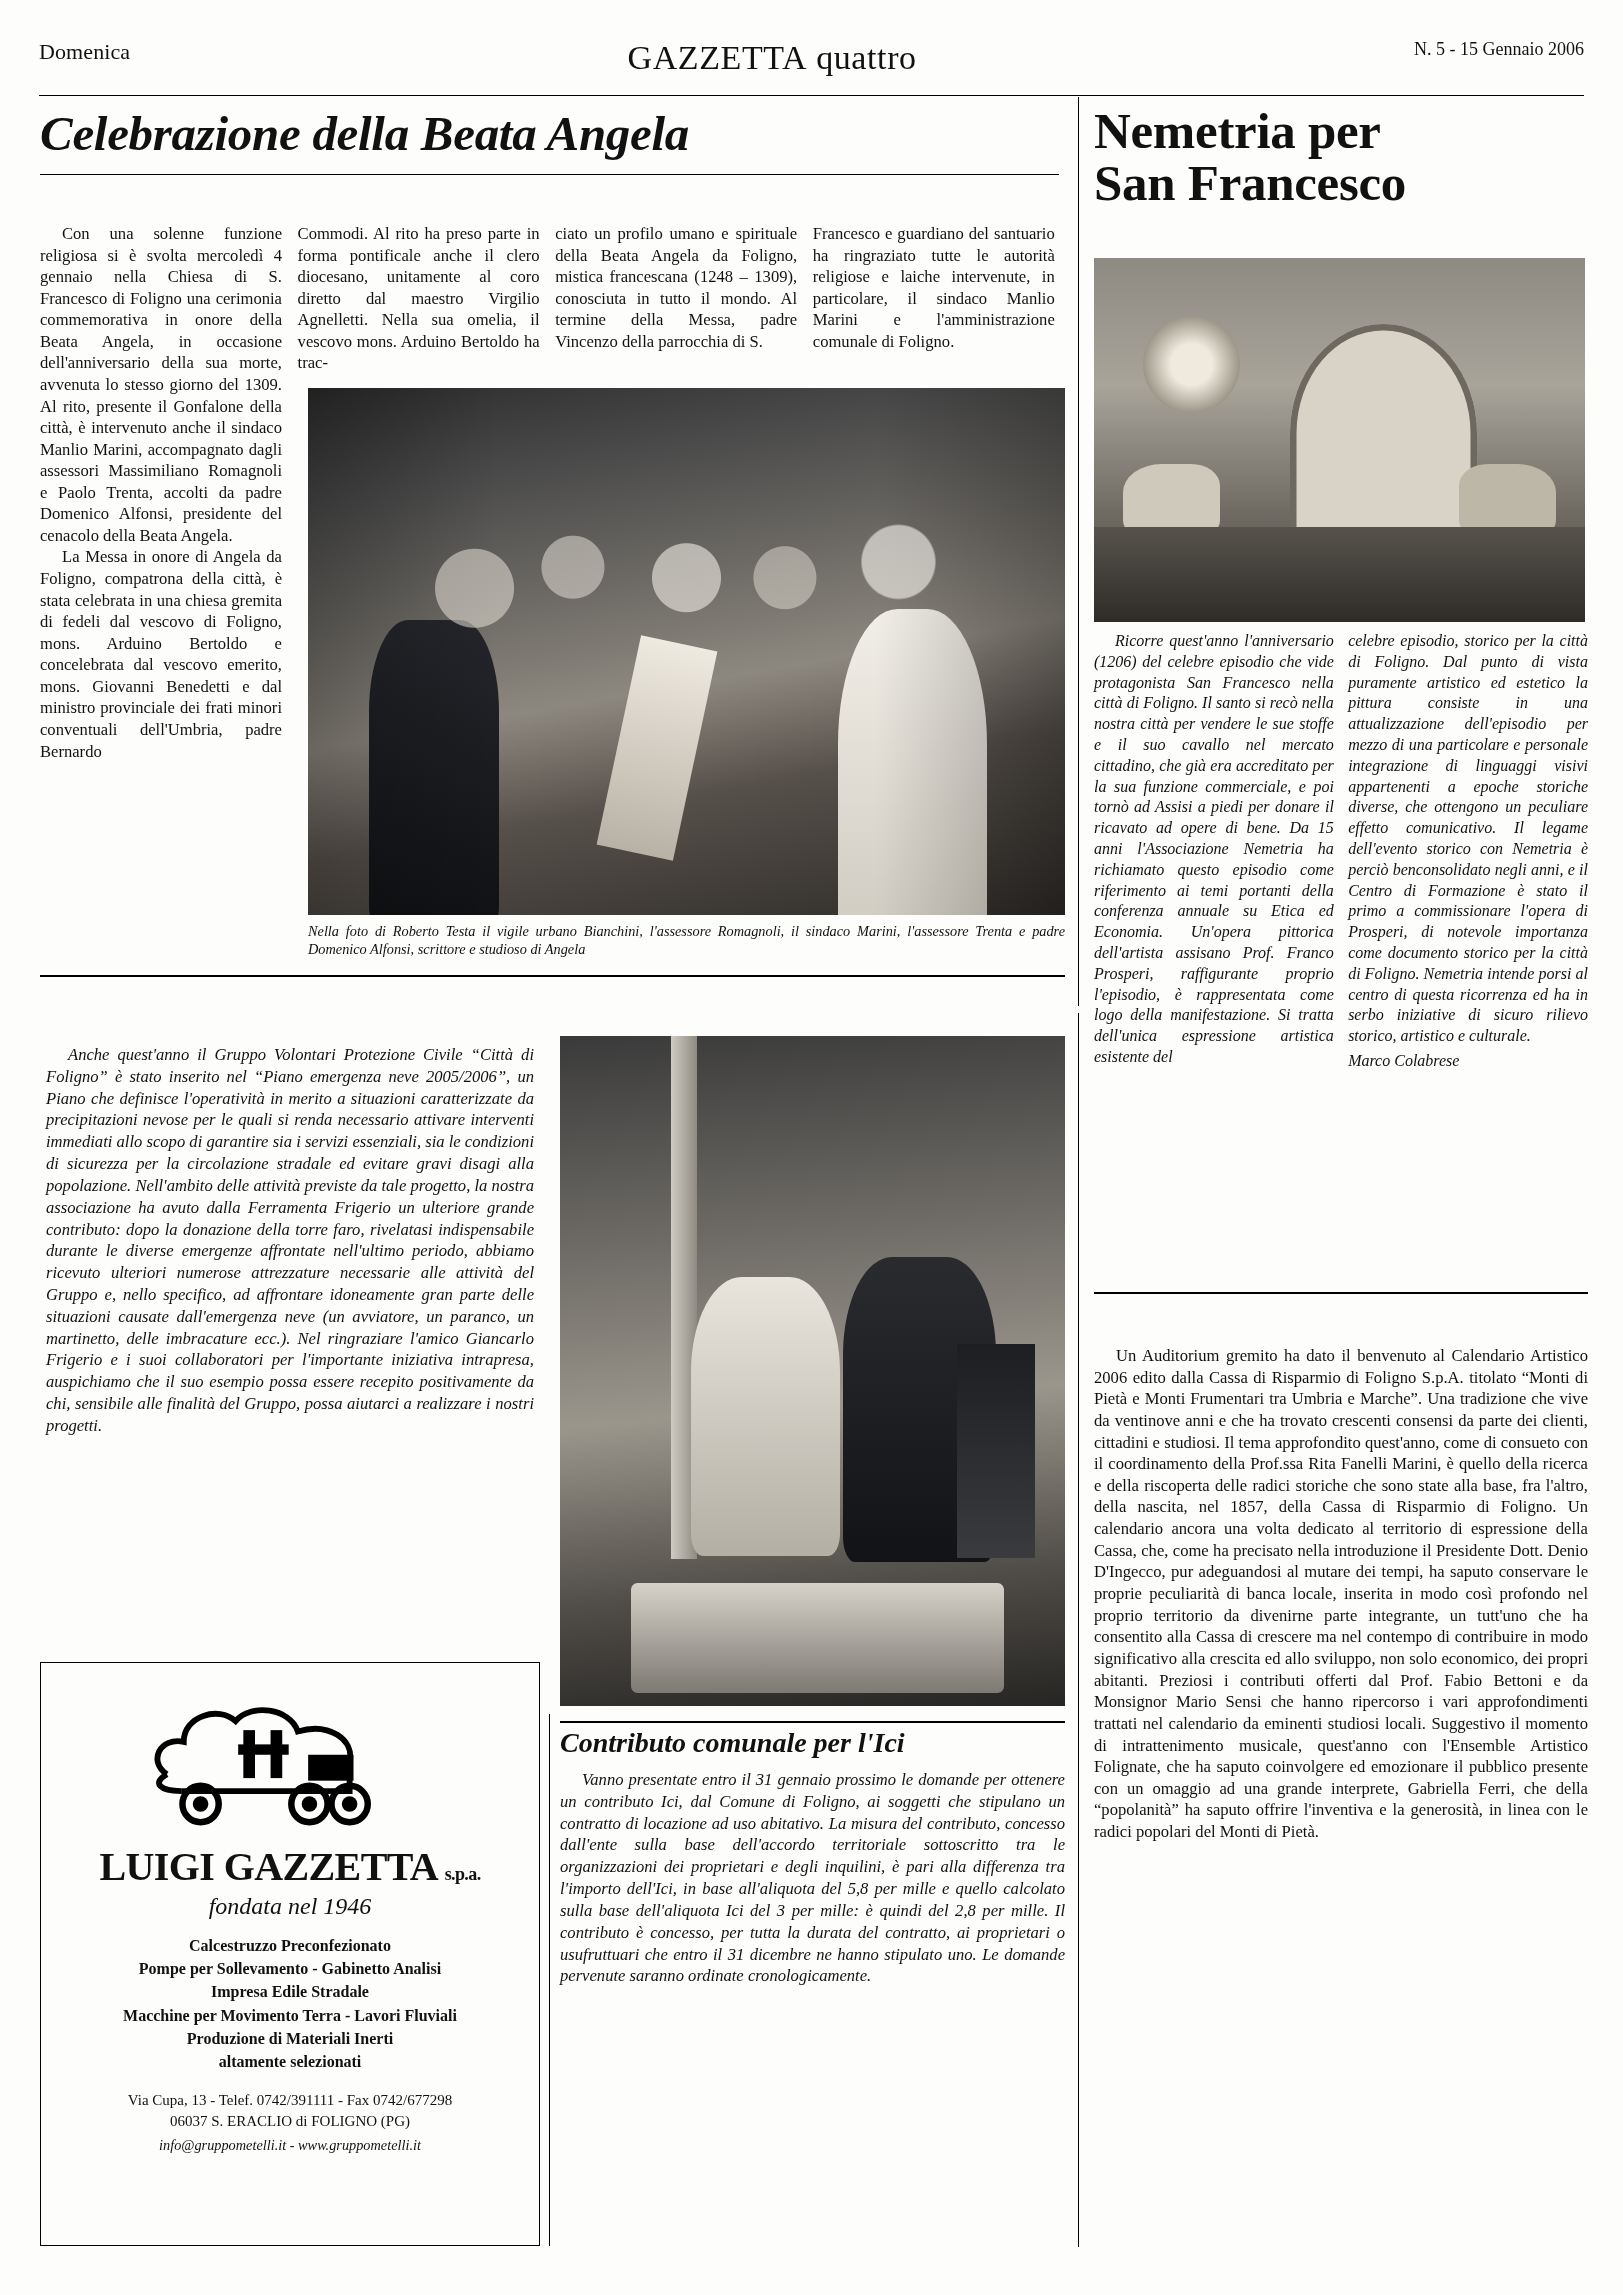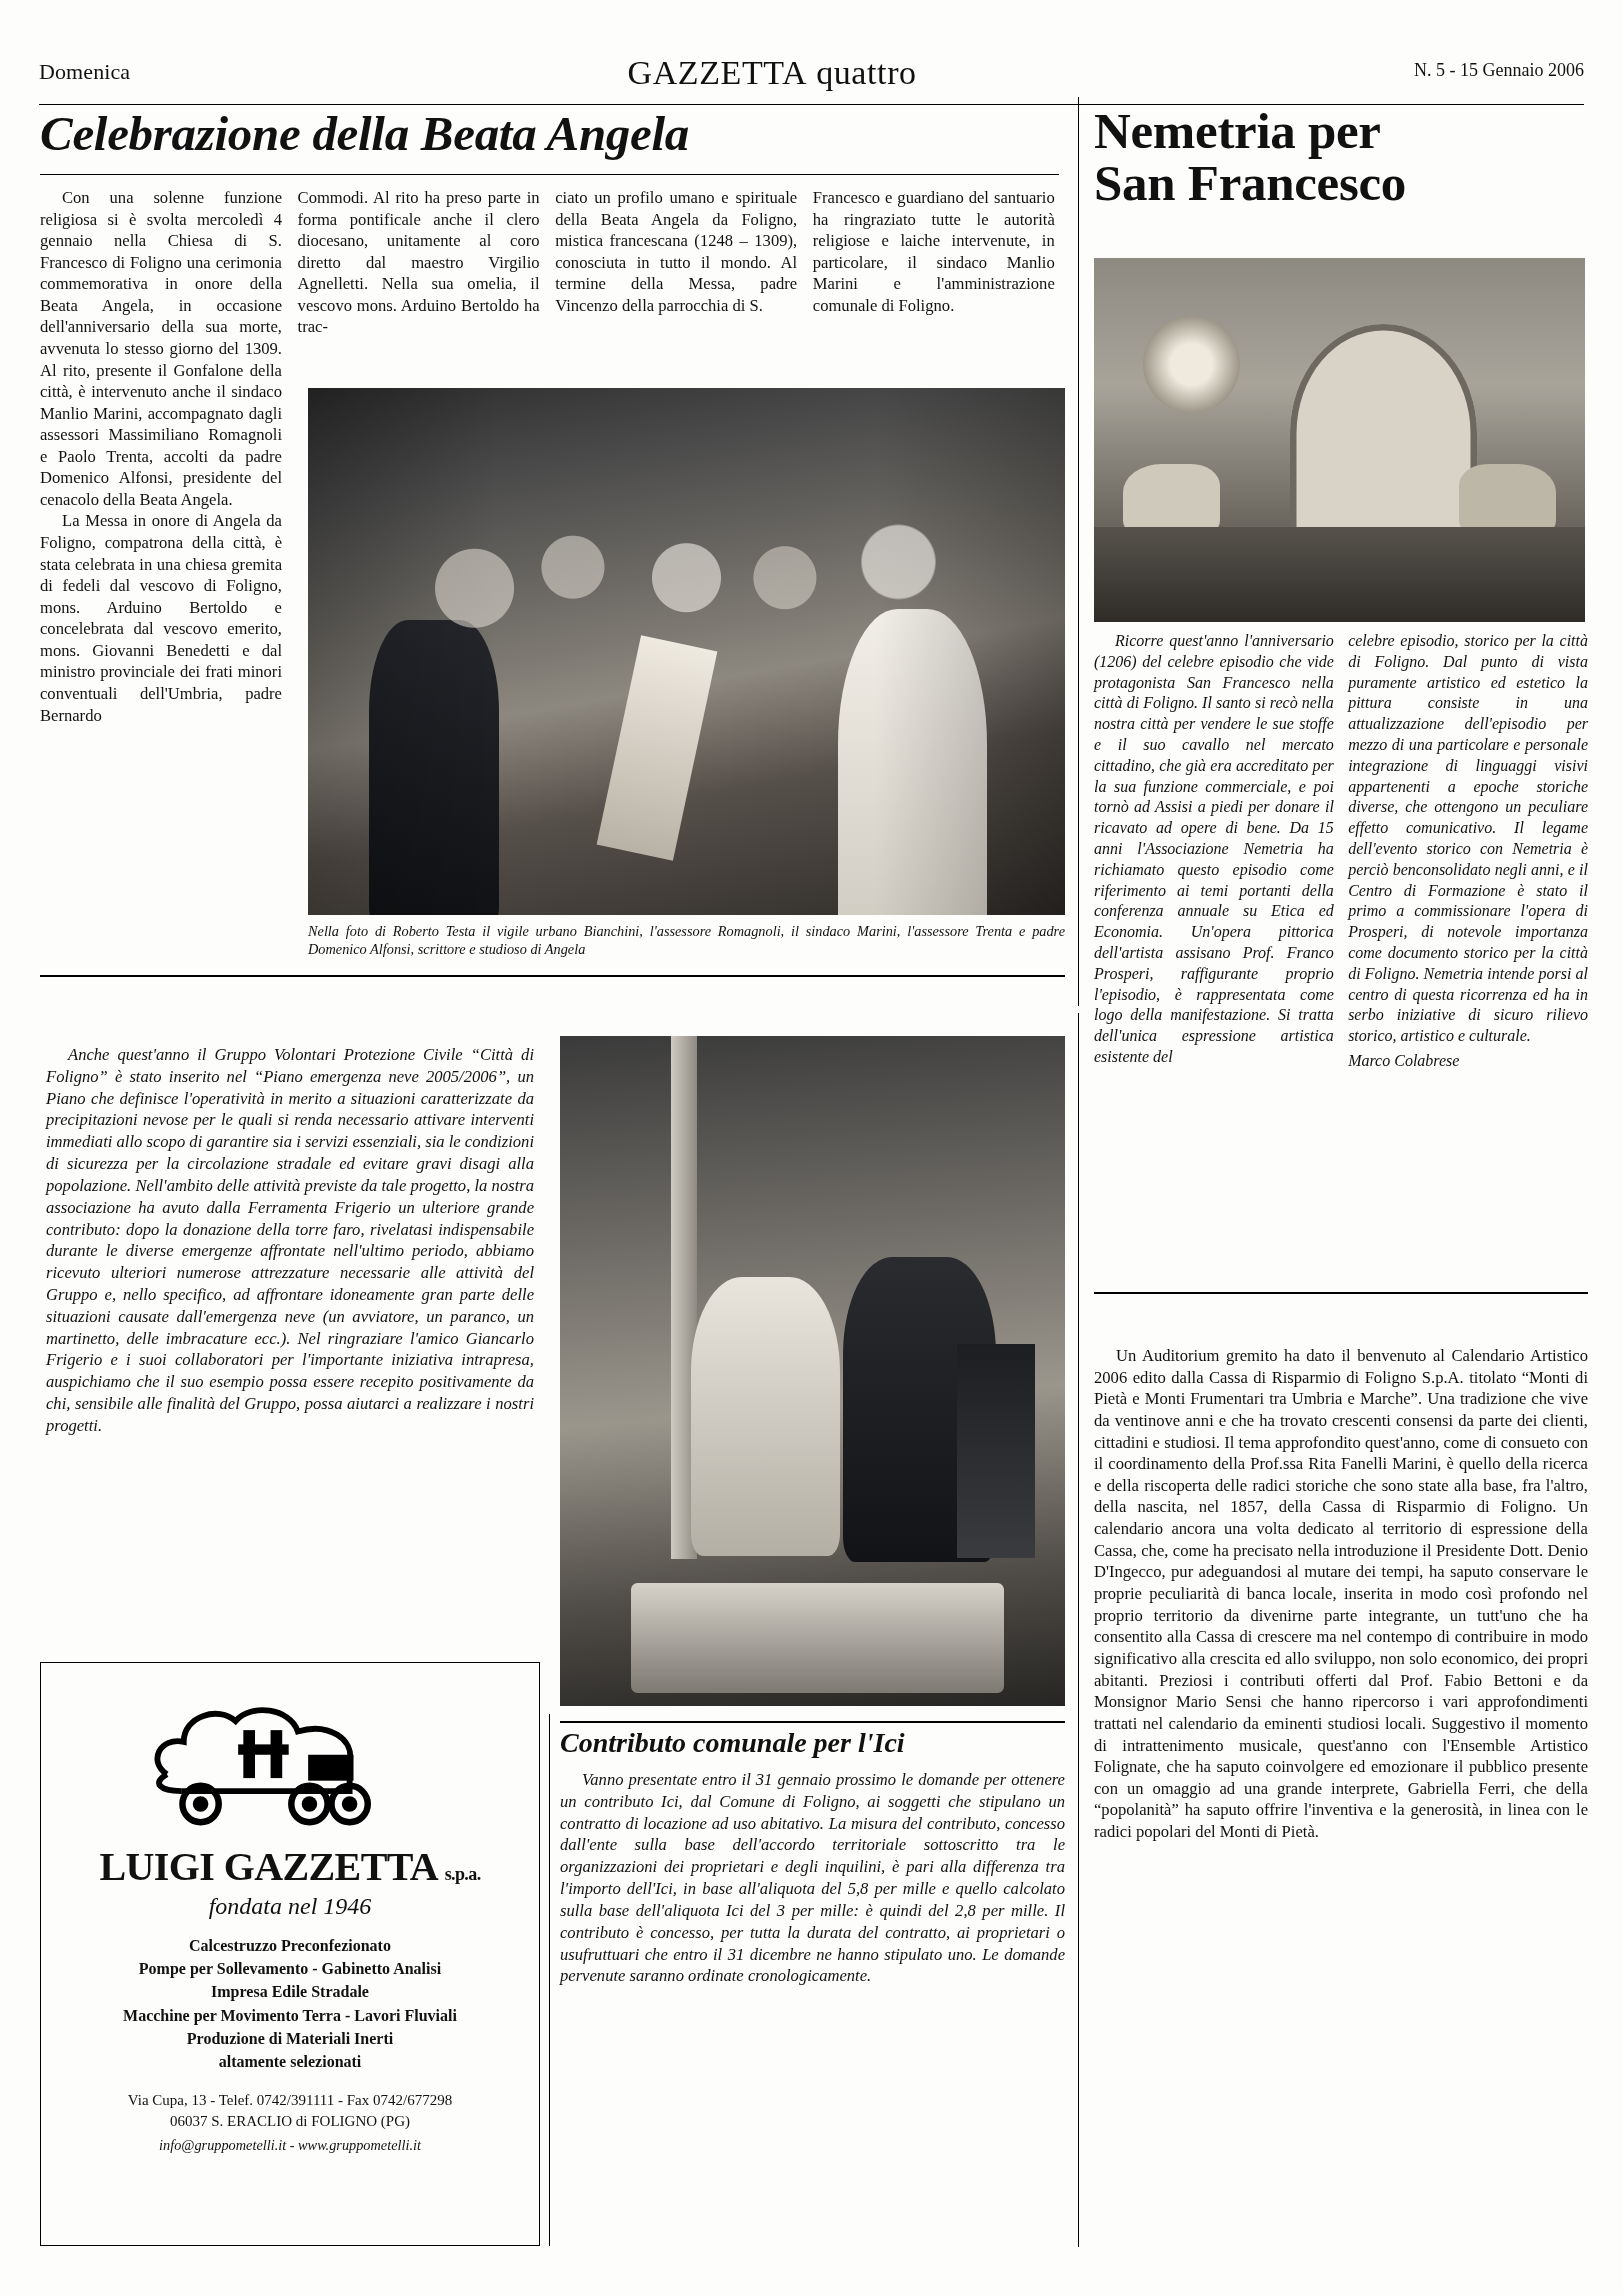--- a/index.html
+++ b/index.html
@@ -21,26 +21,26 @@
     height: 2295px;
     padding: 0;
     box-sizing: border-box;
     background: #fdfdfb;
   }
 
   
   .masthead {
     position: absolute;
     left: 39px;
-    top: 48px;
+    top: 39px;
     width: 1545px;
     height: 56px;
     border-bottom: 1.9px solid #000;
     display: flex;
-    align-items: center;
+    align-items: flex-start;
     justify-content: space-between;
   }
   .masthead .left {
     font-family: "Liberation Serif", serif;
     font-size: 22px;
     padding-bottom: 9px;
     letter-spacing: 0.1px;
   }
   .masthead .center {
     font-family: "Liberation Serif", serif;
@@ -95,20 +95,21 @@
   .art1-cols {
     position: absolute;
     left: 40px;
     top: 187px;
     width: 1025px;
     display: flex;
     gap: 15.6px;
   }
   .art1-cols .c {
     width: 242px;
+    margin-top: 36px;
   }
   .art1-cols .c p {
     margin: 0 0 0 0;
     text-indent: 22px;
   }
   .art1-cols .c p + p { margin-top: 0; }
 
   
   .photo1 {
     position: absolute;

